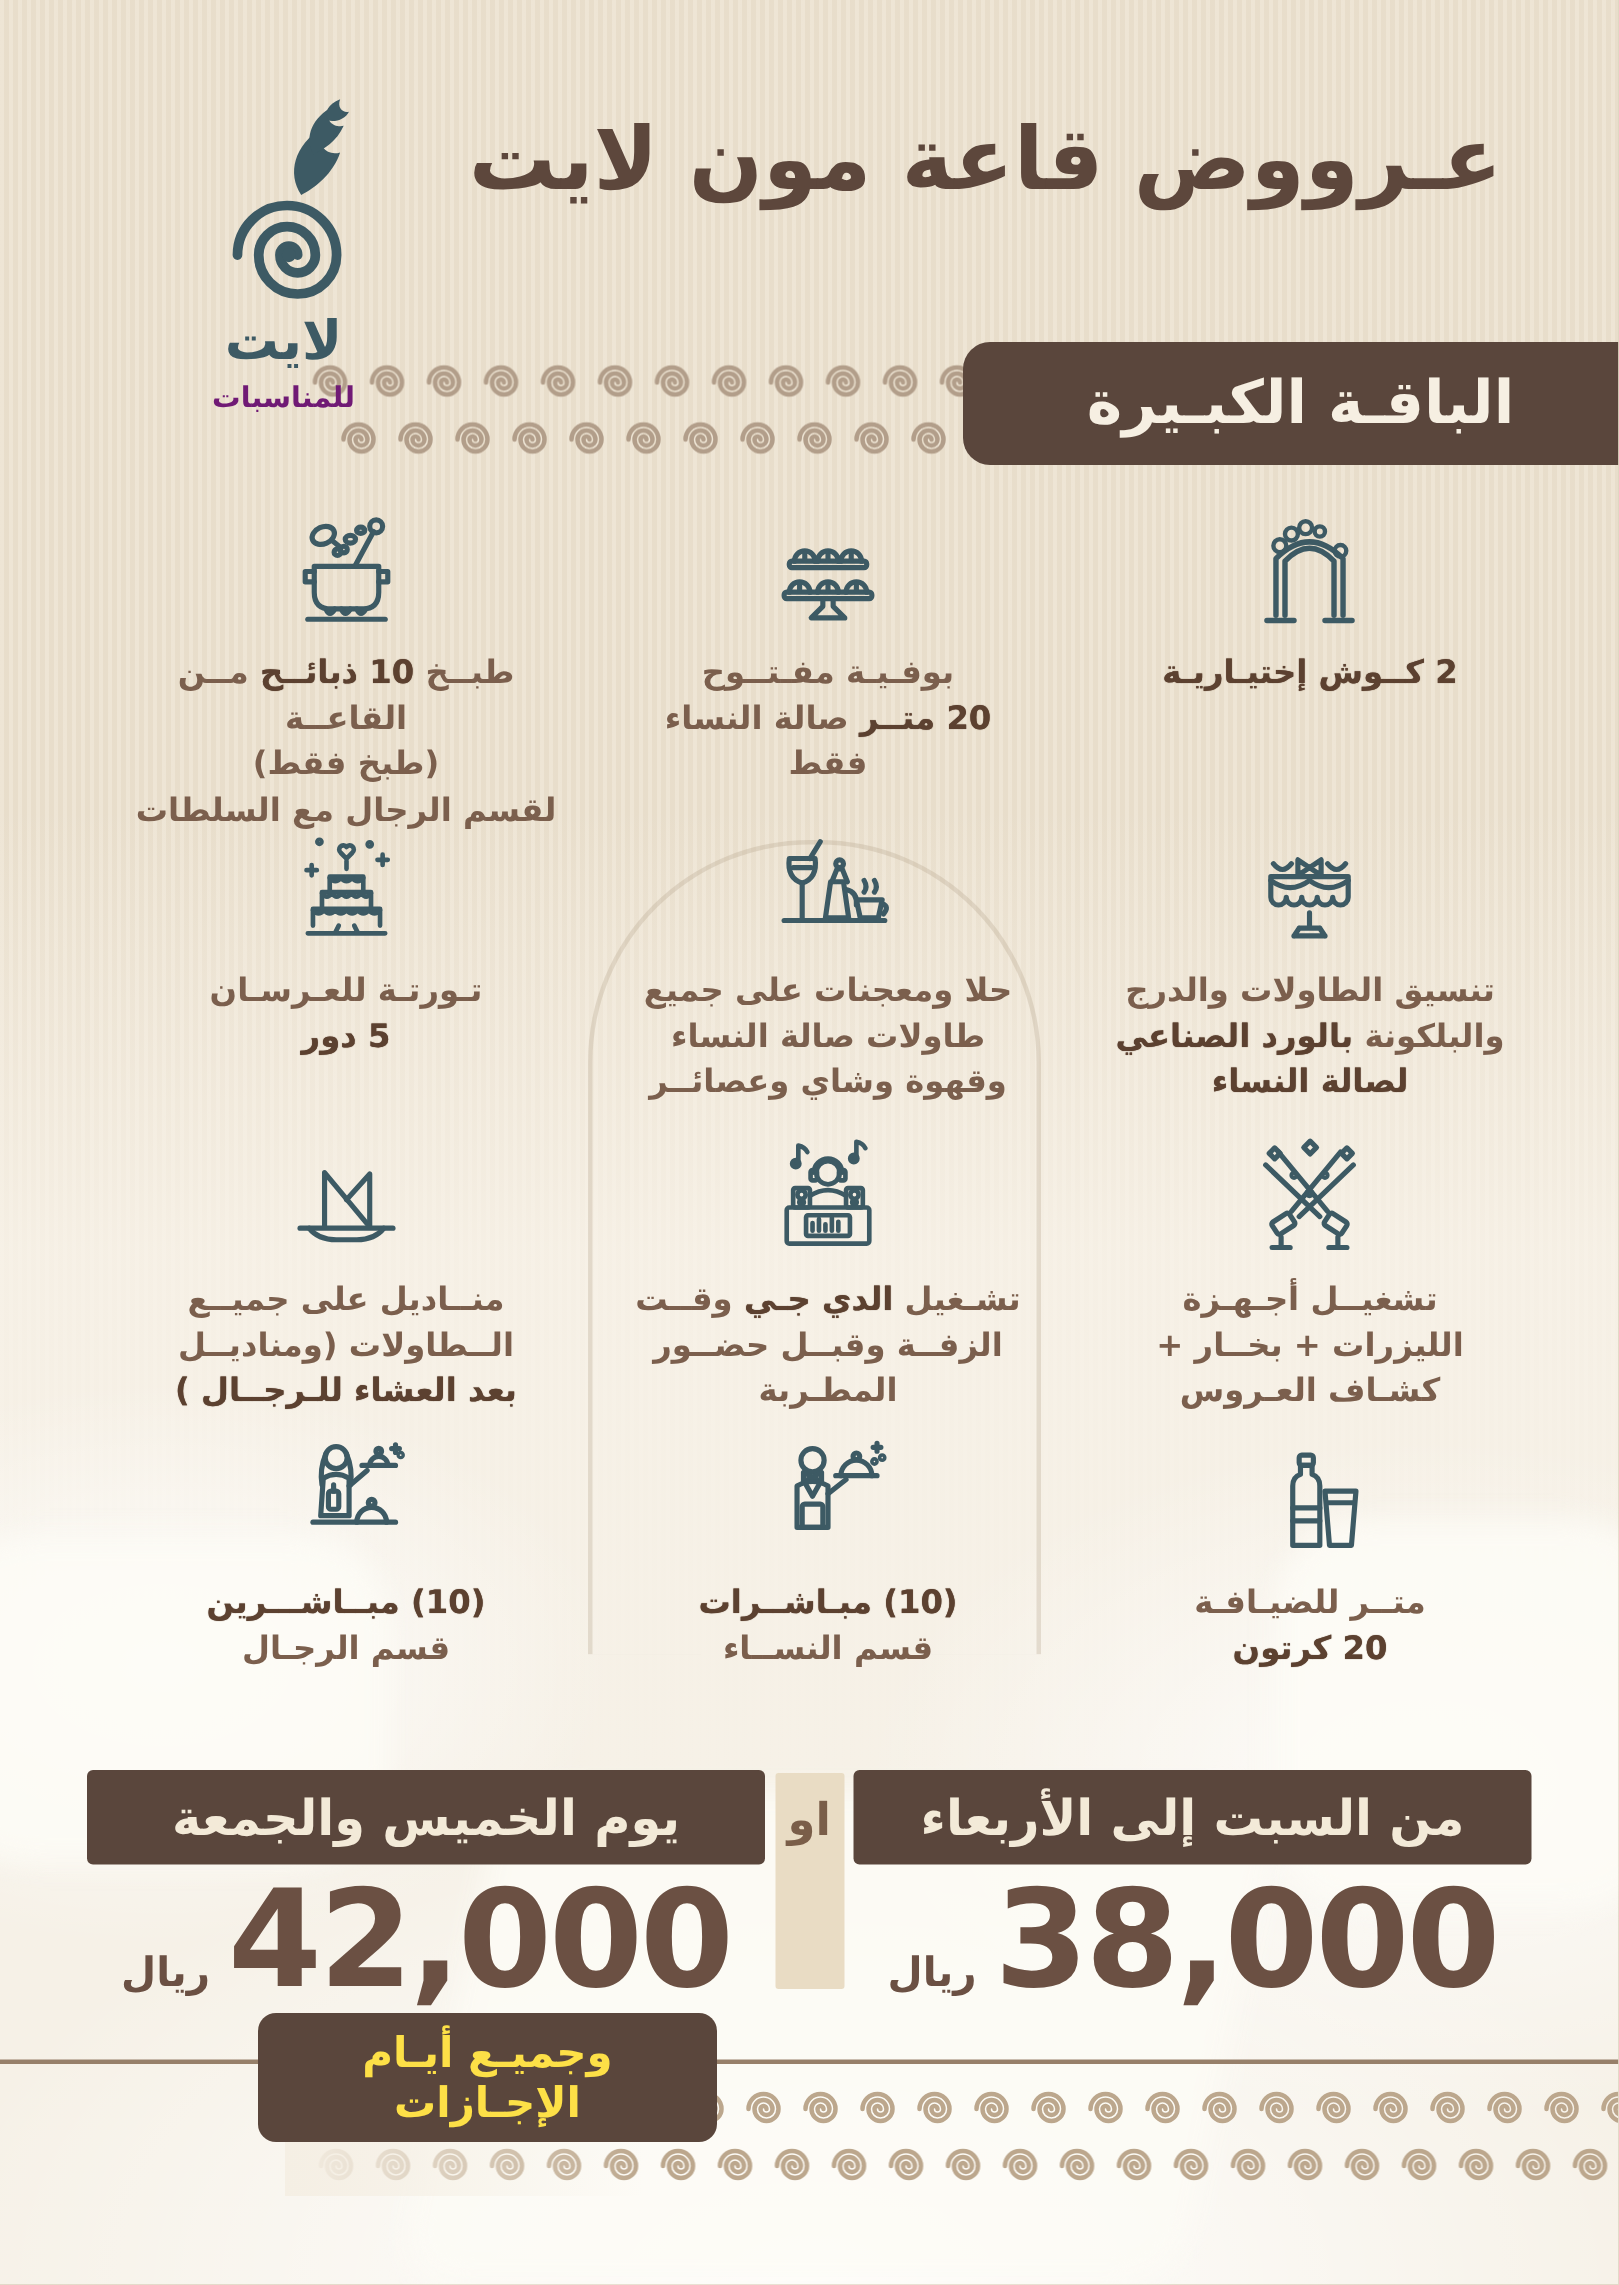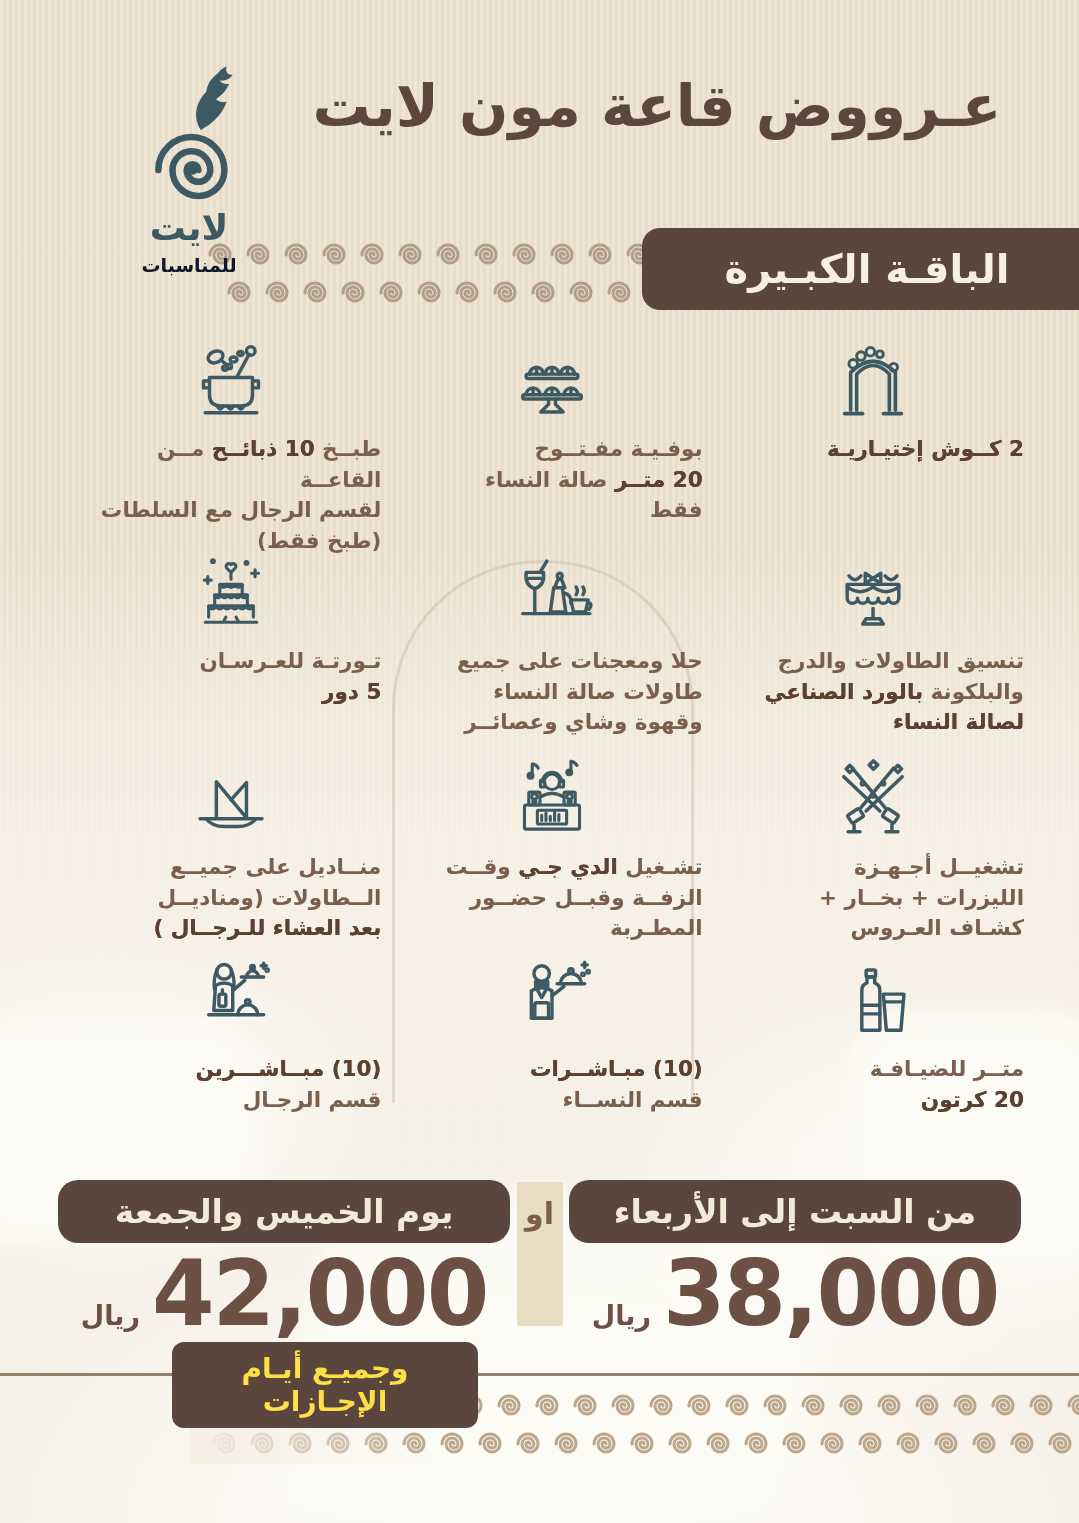--- a/index.html
+++ b/index.html
@@ -31,54 +31,54 @@
   }
   .blob{position:absolute;z-index:0;background:rgba(253,251,246,.85);filter:blur(9px);pointer-events:none;}
   .blob.b1{left:-40px;bottom:280px;width:300px;height:220px;border-radius:60px;}
   .blob.b2{right:-30px;bottom:250px;width:260px;height:260px;border-radius:60px;}
   .blob.b3{left:300px;bottom:0;width:520px;height:330px;border-radius:40px;transform:skewX(-12deg);}
 
   
   .logo{position:absolute;left:86px;top:66px;width:206px;text-align:center;color:#3d5a64;z-index:2;}
   .logo svg{display:block;margin:0 auto;}
   .logo .word{font-size:36px;font-weight:700;line-height:1;margin-top:2px;}
-  .logo .tag{font-size:19px;letter-spacing:1px;margin-top:8px;color:#0f172a;font-weight:700;}
+  .logo .tag{font-size:19px;letter-spacing:1px;margin-top:8px;color:#701a75;font-weight:700;}
   .title{
     position:absolute;left:300px;right:65px;top:72px;z-index:2;
     text-align:center;font-size:58px;font-weight:700;color:#5d473c;
   }
   .band-top{position:absolute;left:205px;top:233px;z-index:1;}
   .banner{
     position:absolute;right:0;top:228px;width:424px;height:82px;z-index:2;
     background:#5a463c;border-radius:18px 0 0 18px;
     display:flex;align-items:center;justify-content:center;
     color:#f6efe2;font-size:40px;font-weight:700;padding-left:13px;
   }
 
   
   .grid{
     position:absolute;left:70px;right:45px;top:336px;z-index:2;
     display:grid;grid-template-columns:1fr 1fr 1fr;
     grid-template-rows:212px 206px 202px 196px;
   }
-  .cell{padding:0 10px;}
+  .cell{text-align:center;padding:0 10px;}
   .cell .icon{height:88px;display:flex;align-items:flex-end;justify-content:center;margin-bottom:10px;}
   .cell .icon svg{width:86px;height:86px;}
   .cell p{margin:0;font-size:21.5px;line-height:1.42;color:#7b5f4d;font-weight:700;}
   .ln{display:block;}
   .em{font-weight:800;color:#5c4130;text-shadow:0 0 .6px currentColor;}
 
   
   .pricing{
     position:absolute;left:58px;right:58px;top:1180px;z-index:2;
     display:flex;justify-content:space-between;align-items:flex-start;
   }
   .option{width:452px;text-align:center;}
   .option .days{
-    background:#5a463c;color:#f3ead8;border-radius:20px;
+    background:#5a463c;color:#f3ead8;border-radius:4px;
     font-size:33px;font-weight:700;padding:12px 6px;
   }
   .option .amount{
     margin-top:6px;display:flex;justify-content:center;align-items:baseline;gap:12px;
     color:#6b5043;line-height:1;
   }
   .amount .num{font-size:90px;font-weight:800;letter-spacing:-2px;}
   .amount .cur{font-size:27px;font-weight:700;}
   .or-strip{
     width:46px;height:130px;background:#e9dcc4;border-radius:2px;margin-top:2px;
@@ -214,22 +214,22 @@
               <circle cx="43" cy="35" r="2.6"></circle>
           <ellipse cx="53" cy="25" rx="4" ry="3"></ellipse>
               <ellipse cx="61" cy="18" rx="3.2" ry="2.4"></ellipse>
           <path d="M34 79 q3 7 7 0 M46 79 q3 7 7 0 M58 79 q3 7 7 0"></path>
           <path d="M20 87 h60"></path>
             </g>
         </svg>
       </div>
       <p>
         <span class="ln"><span>طبــخ </span><span class="em">10 ذبائــح</span><span> مــن القاعــة</span></span>
+        <span class="ln"><span>(طبخ فقط)</span></span>
         <span class="ln"><span>لقسم الرجال مع السلطات</span></span>
-        <span class="ln"><span>(طبخ فقط)</span></span>
       </p>
     </div>
 
     <div class="cell">
       <div class="icon">
         <svg viewBox="0 0 100 100">
             <g fill="none" stroke="#3d5a64" stroke-width="4" stroke-linecap="round" stroke-linejoin="round">
           <path d="M22 30 q7 9 14 0 M64 30 q7 9 14 0"></path>
           <path d="M50 33 l-9 -6 v12 z M50 33 l9 -6 v12 z"></path>
           <path d="M20 40 h60 v16 a6 6 0 0 1 -12 0 a6 6 0 0 1 -12 0 a6 6 0 0 1 -12 0 a6 6 0 0 1 -12 0 a6 6 0 0 1 -12 0 z"></path>

